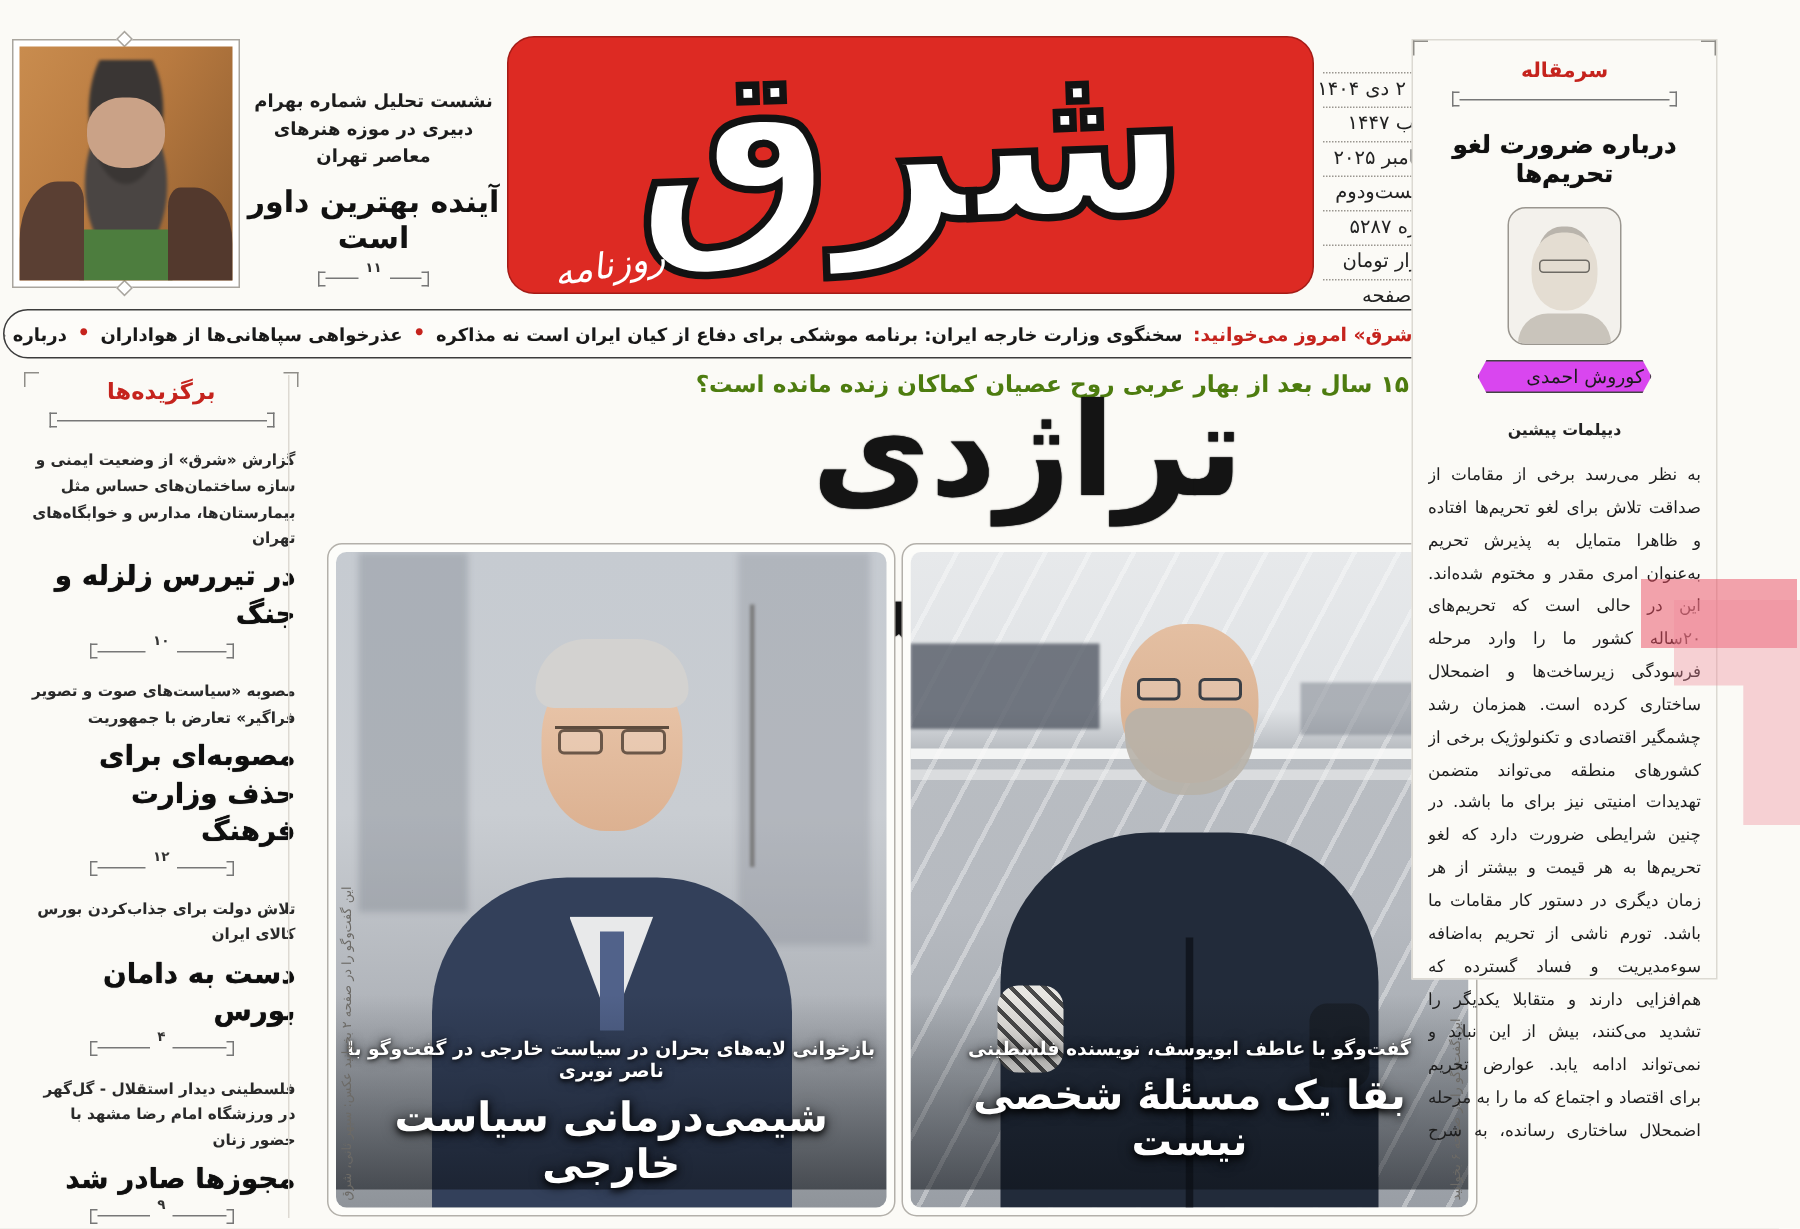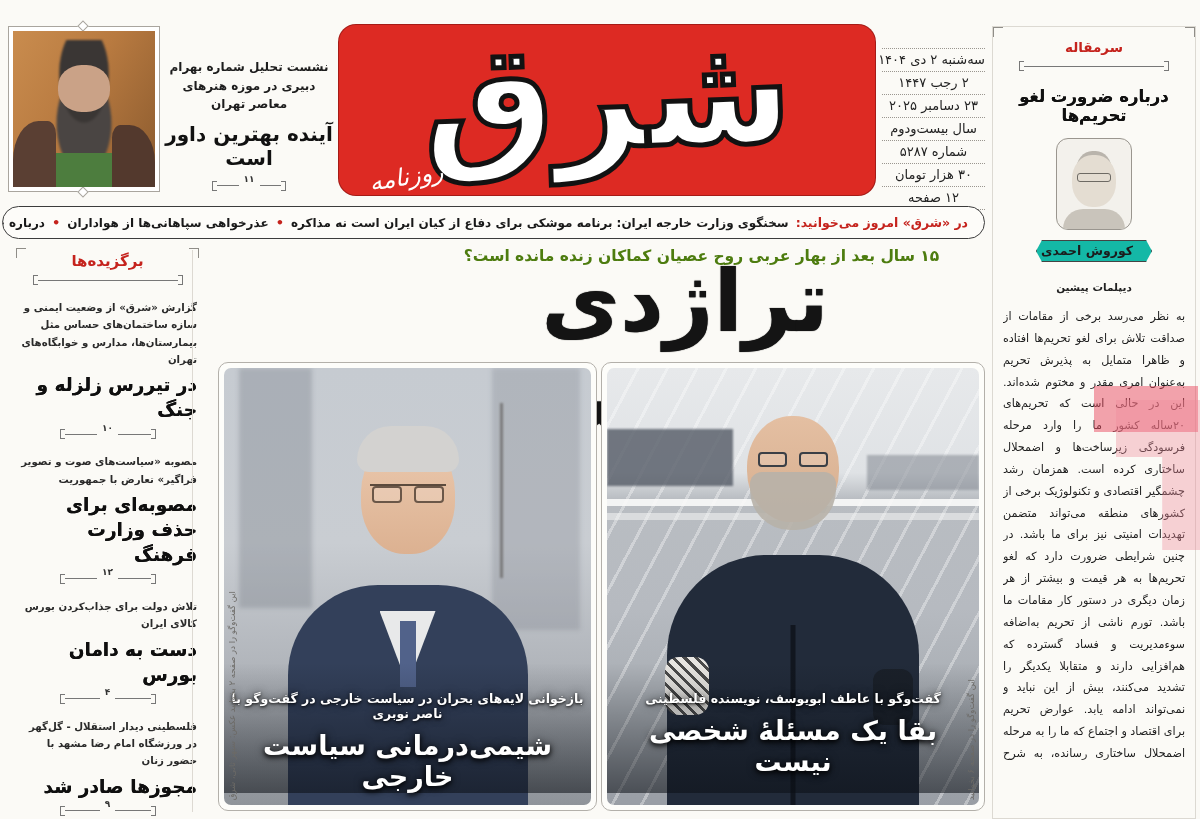--- a/index.html
+++ b/index.html
@@ -163,37 +163,37 @@
   #man-r .glasses i { position:absolute; top:0; width:29px; height:15px;
     border:2px solid #3a3f46; border-radius:4px; background:rgba(255,255,255,.15); }
   #man-r .glasses i.gl { left:2px; } #man-r .glasses i.gr { right:2px; }
   #man-r .mitt { position:absolute; left:58px; bottom:90px; width:44px; height:58px;
     background:repeating-linear-gradient(45deg,#e8e6e2 0 5px,#4a4a4a 5px 8px); border-radius:14px; }
   #man-r .glove { position:absolute; right:66px; bottom:80px; width:40px; height:56px;
     background:#1a2029; border-radius:12px; }
   #ph-right .vnote { right:8px; left:auto; }
 
   
-  #editorial { left:992px; top:26px; width:204px; height:793px;
+  #editorial { left:941px; top:26px; width:204px; height:627px;
     border:1px solid #dcd9d2; padding:12px 10px 0; background:#fbfaf6; }
   #ed-sec { color:#c5231d; font-size:13.5px; font-weight:bold; text-align:center; letter-spacing:6px; }
   #editorial .orn.hdr { width:150px; margin-top:5px; }
   #ed-head { font-size:16.5px; font-weight:bold; text-align:center; margin-top:15px; color:#101010;
     text-shadow:0 0 .5px #101010; }
   #ed-portrait { width:76px; height:92px; margin:13px auto 0; border:1px solid #9a968f;
     border-radius:12px; background:#f3f1ec; position:relative; overflow:hidden; }
   #ed-portrait .pface { position:absolute; left:50%; top:16px; width:44px; height:52px;
     transform:translateX(-50%); background:#e4ddd2; border-radius:46%;
     box-shadow:0 -8px 0 -4px #b9b4ac; }
   #ed-portrait .pglass { position:absolute; left:50%; top:34px; width:34px; height:9px;
     transform:translateX(-50%); border:1.5px solid #6d6a64; border-radius:3px; }
   #ed-portrait .pbody { position:absolute; left:50%; bottom:-6px; width:62px; height:26px;
     transform:translateX(-50%); background:#c9c4bb; border-radius:20px 20px 0 0; }
-  #ed-name { width:116px; margin:10px auto 0; border:1px solid #444; background:#14b8a6;
-    font-size:12.5px; font-weight:bold; text-align:left; padding:2px 4px 3px;
+  #ed-name { width:116px; margin:10px auto 0; border:1px solid #444; background:#d946ef;
+    font-size:12.5px; font-weight:normal; text-align:right; padding:2px 4px 3px;
     clip-path:polygon(6px 0,calc(100% - 6px) 0,100% 50%,calc(100% - 6px) 100%,6px 100%,0 50%); }
   #ed-role { font-size:10.5px; font-weight:bold; text-align:center; margin-top:19px; color:#222; }
   #ed-body { margin-top:13px; font-size:11.2px; line-height:1.95; text-align:justify;
     color:#1d1d1d; height:460px; overflow:hidden; }
   
   .wm1 { left:1094px; top:386px; width:104px; height:46px;
     background:rgba(233,74,96,.5); }
   .wm2 { left:1116px; top:400px; width:84px; height:150px;
     background:rgba(240,140,155,.38);
     clip-path:polygon(0 0,100% 0,100% 100%,55% 100%,55% 38%,0 38%); }

